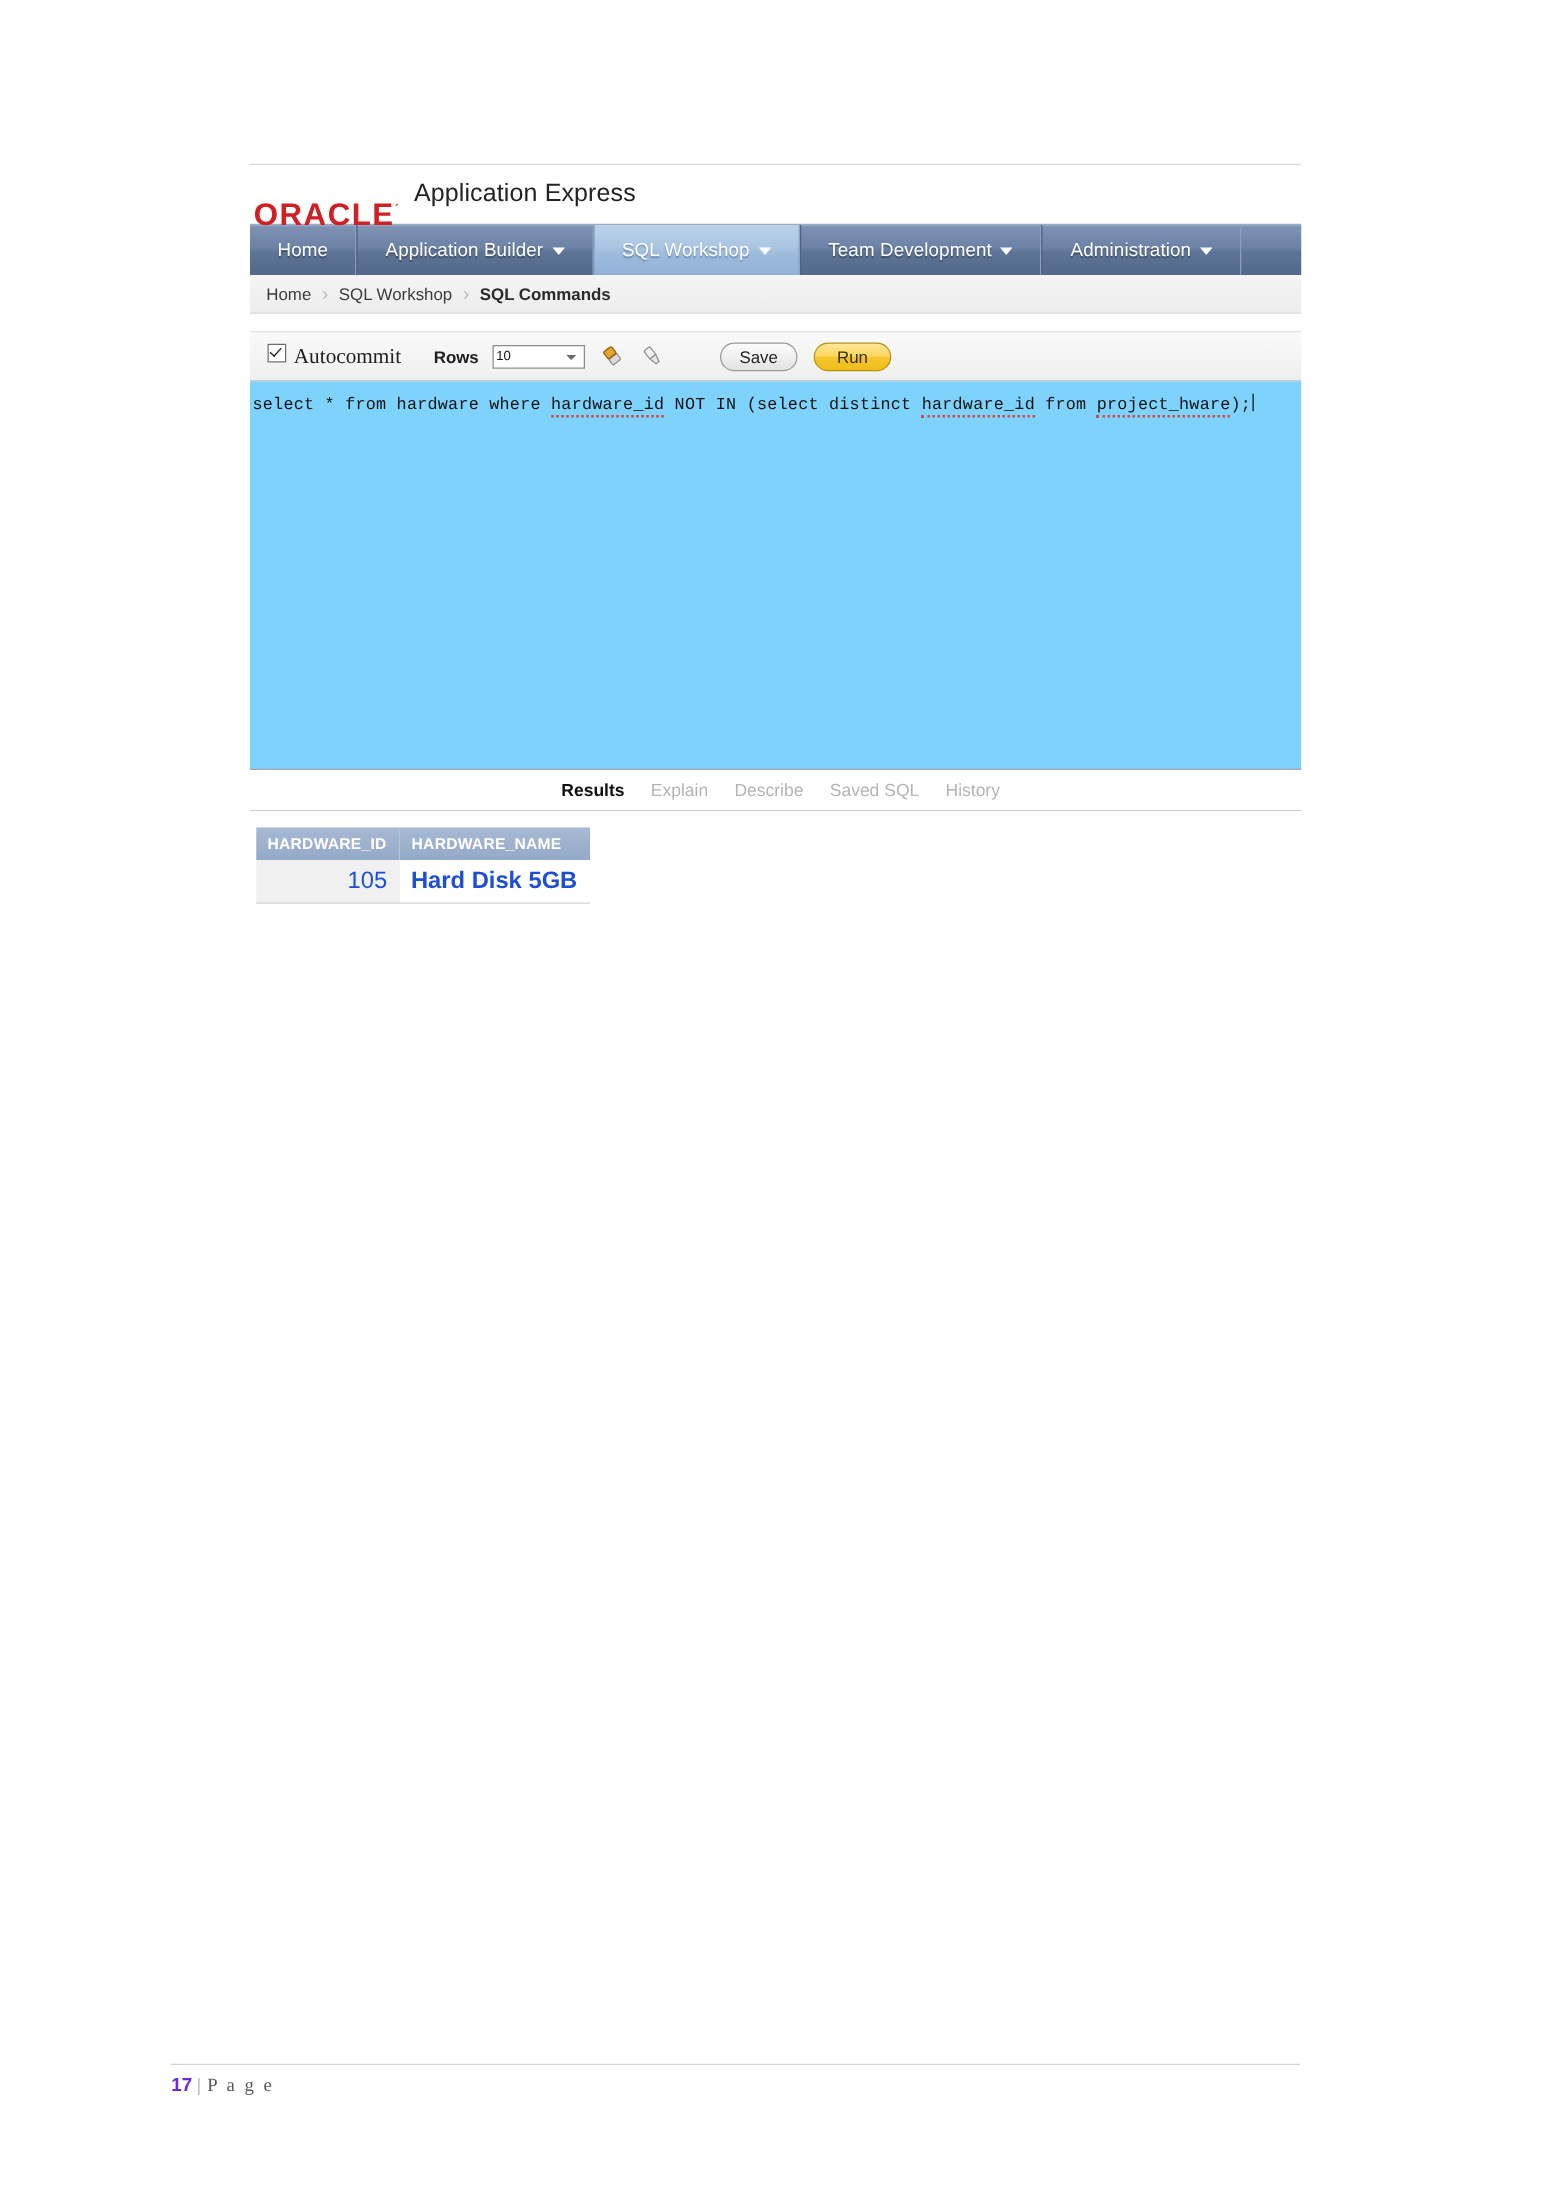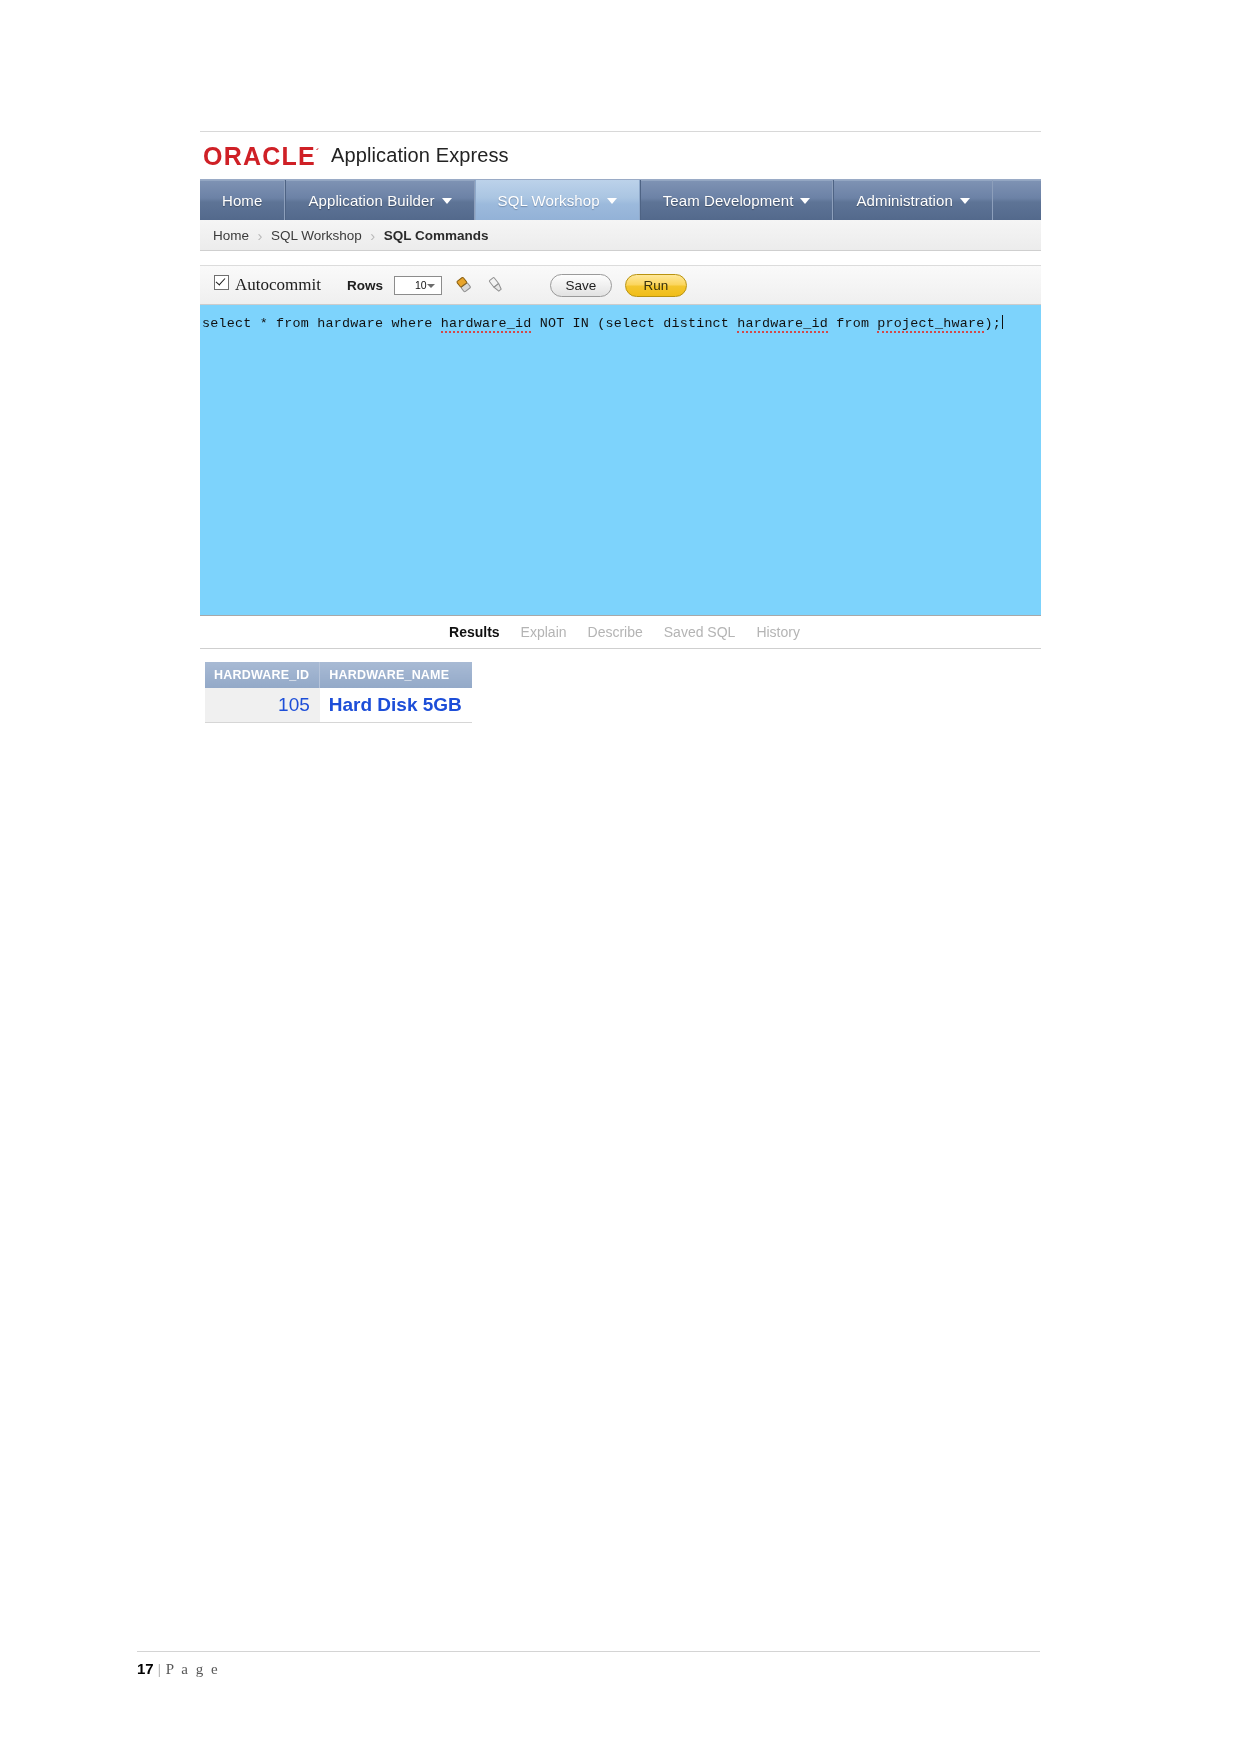--- a/index.html
+++ b/index.html
@@ -48,21 +48,21 @@
     background: #fff;
   }
   .oracle-logo {
     font-family: "Liberation Sans", sans-serif;
     font-size: 25px;
     font-weight: bold;
     letter-spacing: 1.2px;
     color: #cf2026;
     line-height: 1;
     position: relative;
-    top: 1px;
+    top: 17px;
   }
   .oracle-reg {
     font-size: 10px;
     vertical-align: super;
     letter-spacing: 0;
   }
   .brand-product {
     font-size: 20px;
     color: #232323;
     margin-left: 12px;
@@ -173,29 +173,29 @@
     transform: rotate(42deg);
   }
   .rows-label {
     font-size: 13.5px;
     color: #202020;
     margin-left: 26px;
     margin-right: 11px;
     font-weight: bold;
   }
   .rows-select {
-    width: 48px;
+    width: 74px;
     height: 19px;
     border: 1px solid #8c8c8c;
     background: #fff;
     font-size: 10.5px;
     color: #111;
     display: flex;
     align-items: center;
-    padding-left: 20px;
+    padding-left: 2px;
     position: relative;
     cursor: pointer;
     box-sizing: border-box;
   }
   .rows-select .sel-caret {
     position: absolute;
     right: 6px; top: 7px;
     width: 0; height: 0;
     border-left: 4px solid transparent;
     border-right: 4px solid transparent;
@@ -342,21 +342,21 @@
     position: absolute;
     left: 137px;
     top: 1660px;
     font-size: 15px;
     color: #585858;
     letter-spacing: 2px;
     font-family: "Liberation Serif", serif;
   }
   .doc-footer .pg-num {
     font-weight: bold;
-    color: #000000;
+    color: #6d28d9;
     letter-spacing: 0;
     font-family: "Liberation Sans", sans-serif;
     font-size: 15px;
   }
   .doc-footer .pg-sep { color: #9a9a9a; margin: 0 3px 0 4px; }
 </style>
 </head>
 <body>
 
 <div class="page">

